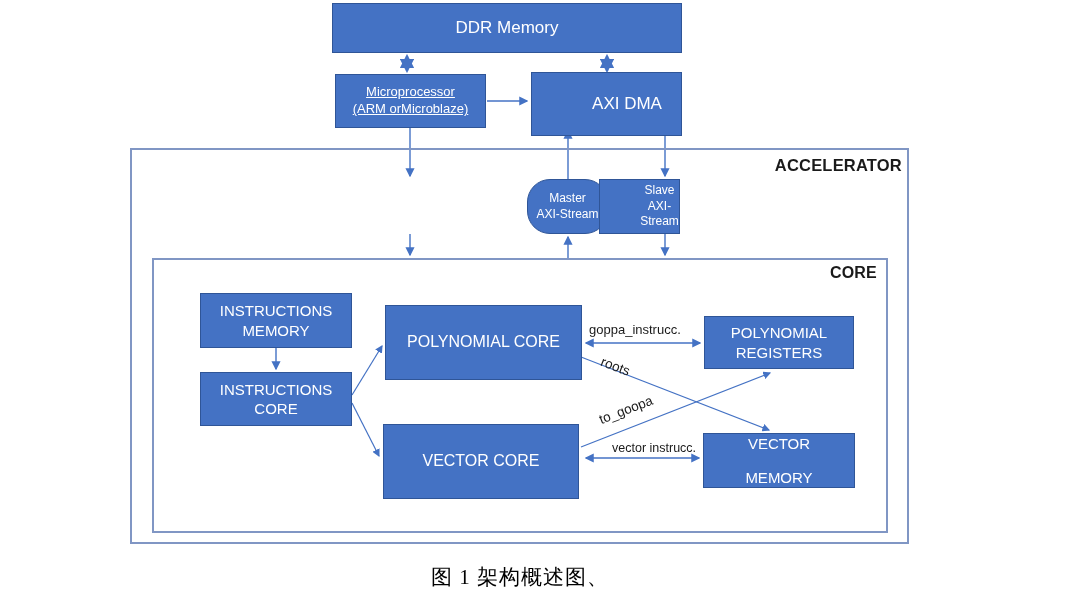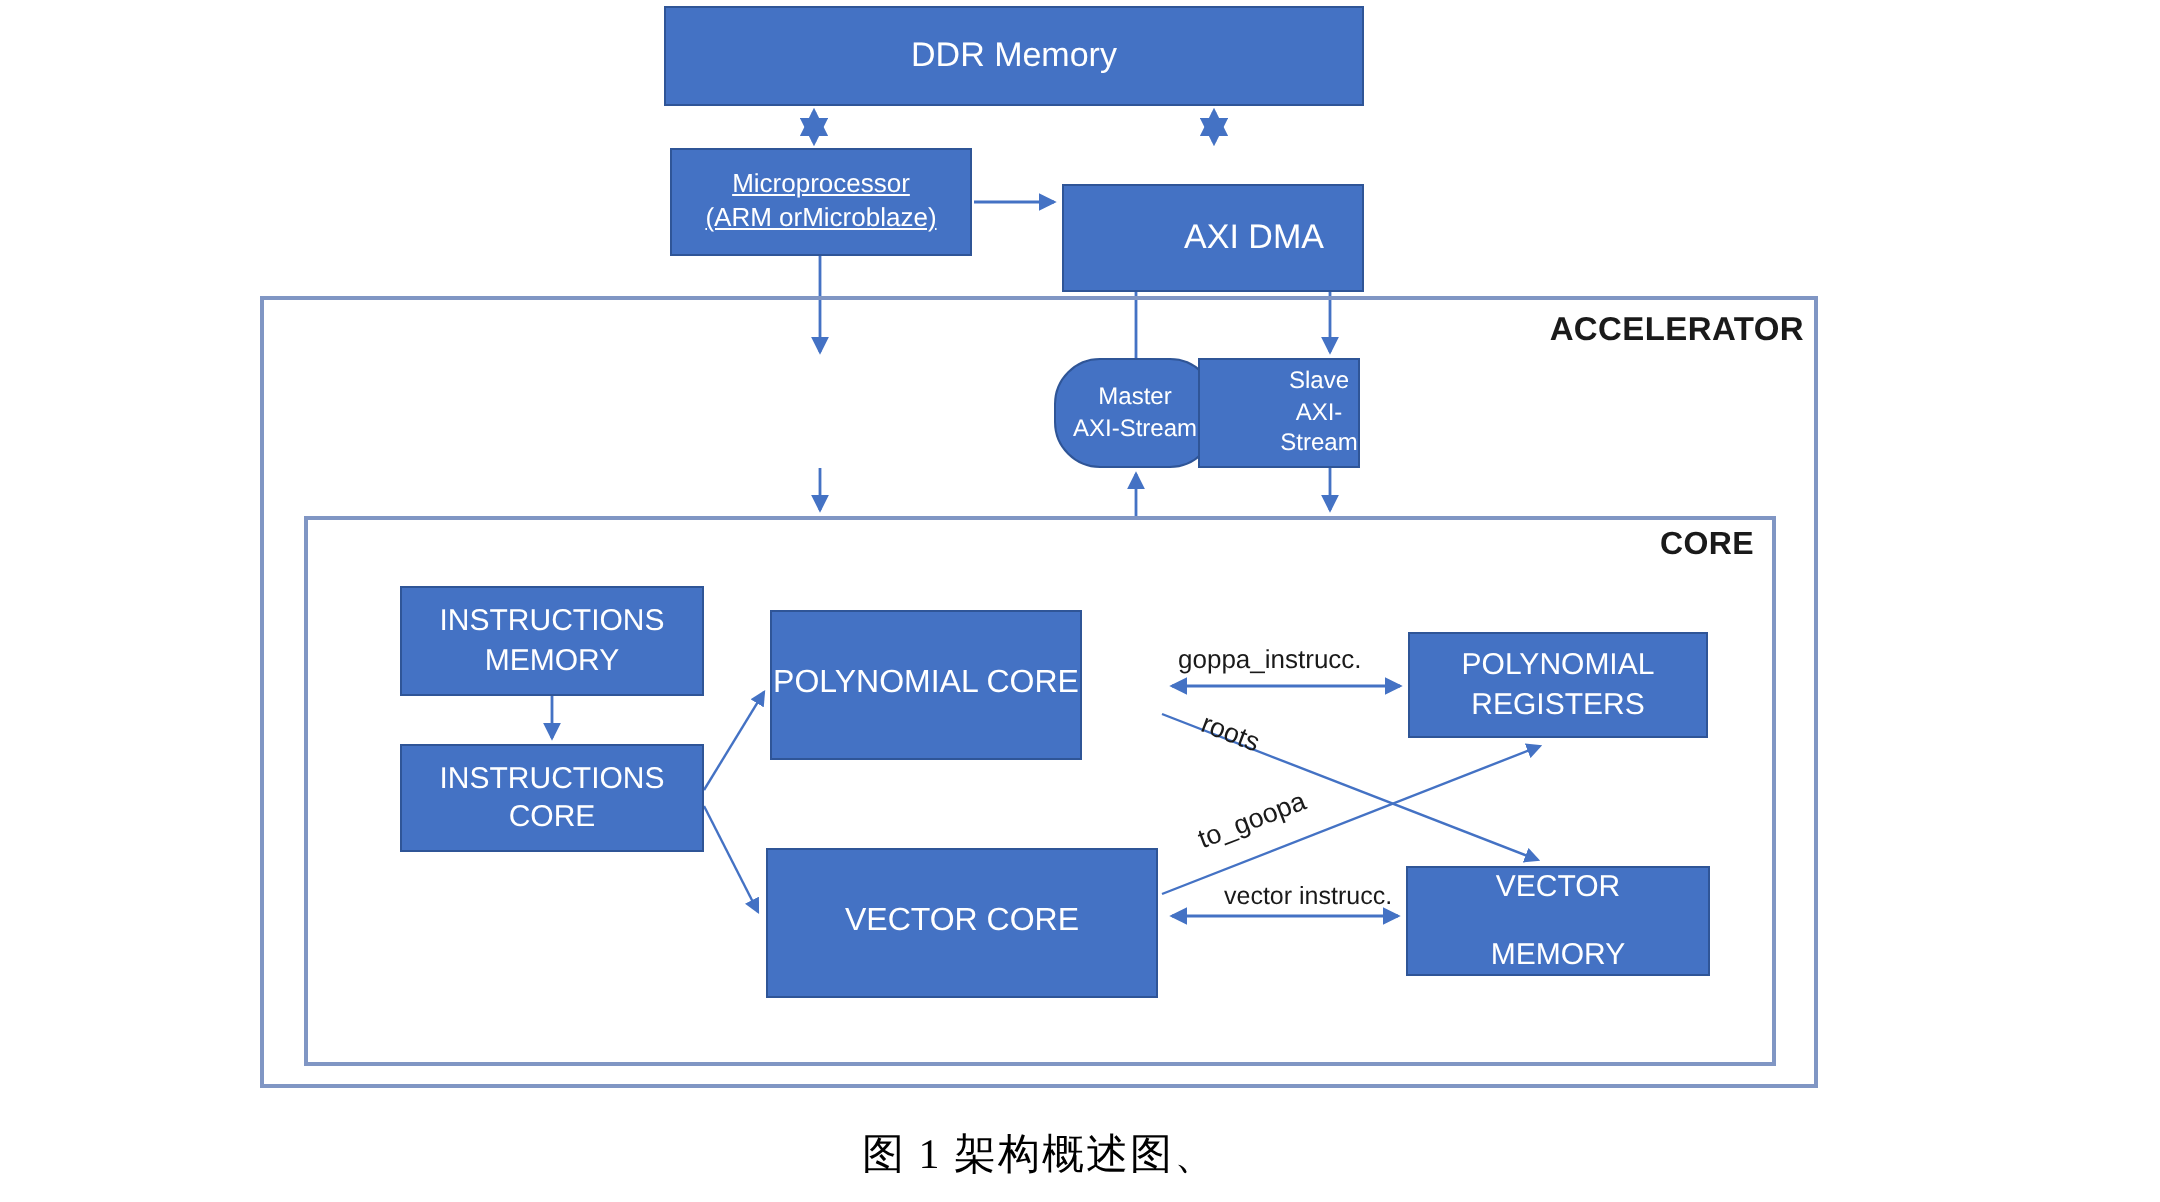--- a/index.html
+++ b/index.html
@@ -74,21 +74,21 @@
 
   <div class="node" style="left:332px;top:3px;width:350px;height:50px;font-size:17px;">
     <span>DDR Memory</span>
   </div>
 
   <div class="node" style="left:335px;top:74px;width:151px;height:54px;font-size:13px;text-decoration:underline;">
     <span>Microprocessor</span>
     <span>(ARM orMicroblaze)</span>
   </div>
 
-  <div class="node" style="left:531px;top:92px;width:151px;height:54px;font-size:17px;padding-left:41px;">
+  <div class="node" style="left:531px;top:72px;width:151px;height:64px;font-size:17px;padding-left:41px;">
     <span>AXI DMA</span>
   </div>
 
 
   <div class="node" style="left:527px;top:179px;width:81px;height:55px;font-size:12px;border-radius:23px;">
     <span>Master</span>
     <span>AXI-Stream</span>
   </div>
 
   <div class="node" style="left:599px;top:179px;width:81px;height:55px;font-size:12px;padding-left:40px;">
@@ -99,21 +99,21 @@
   <div class="node" style="left:200px;top:293px;width:152px;height:55px;font-size:15px;">
     <span>INSTRUCTIONS</span>
     <span>MEMORY</span>
   </div>
 
   <div class="node" style="left:200px;top:372px;width:152px;height:54px;font-size:15px;">
     <span>INSTRUCTIONS</span>
     <span>CORE</span>
   </div>
 
-  <div class="node" style="left:385px;top:305px;width:156px;height:75px;font-size:16px;">
+  <div class="node" style="left:385px;top:305px;width:197px;height:75px;font-size:16px;">
     <span>POLYNOMIAL CORE</span>
   </div>
 
   <div class="node" style="left:383px;top:424px;width:196px;height:75px;font-size:16px;">
     <span>VECTOR CORE</span>
   </div>
 
   <div class="node" style="left:704px;top:316px;width:150px;height:53px;font-size:15px;">
     <span>POLYNOMIAL</span>
     <span>REGISTERS</span>

